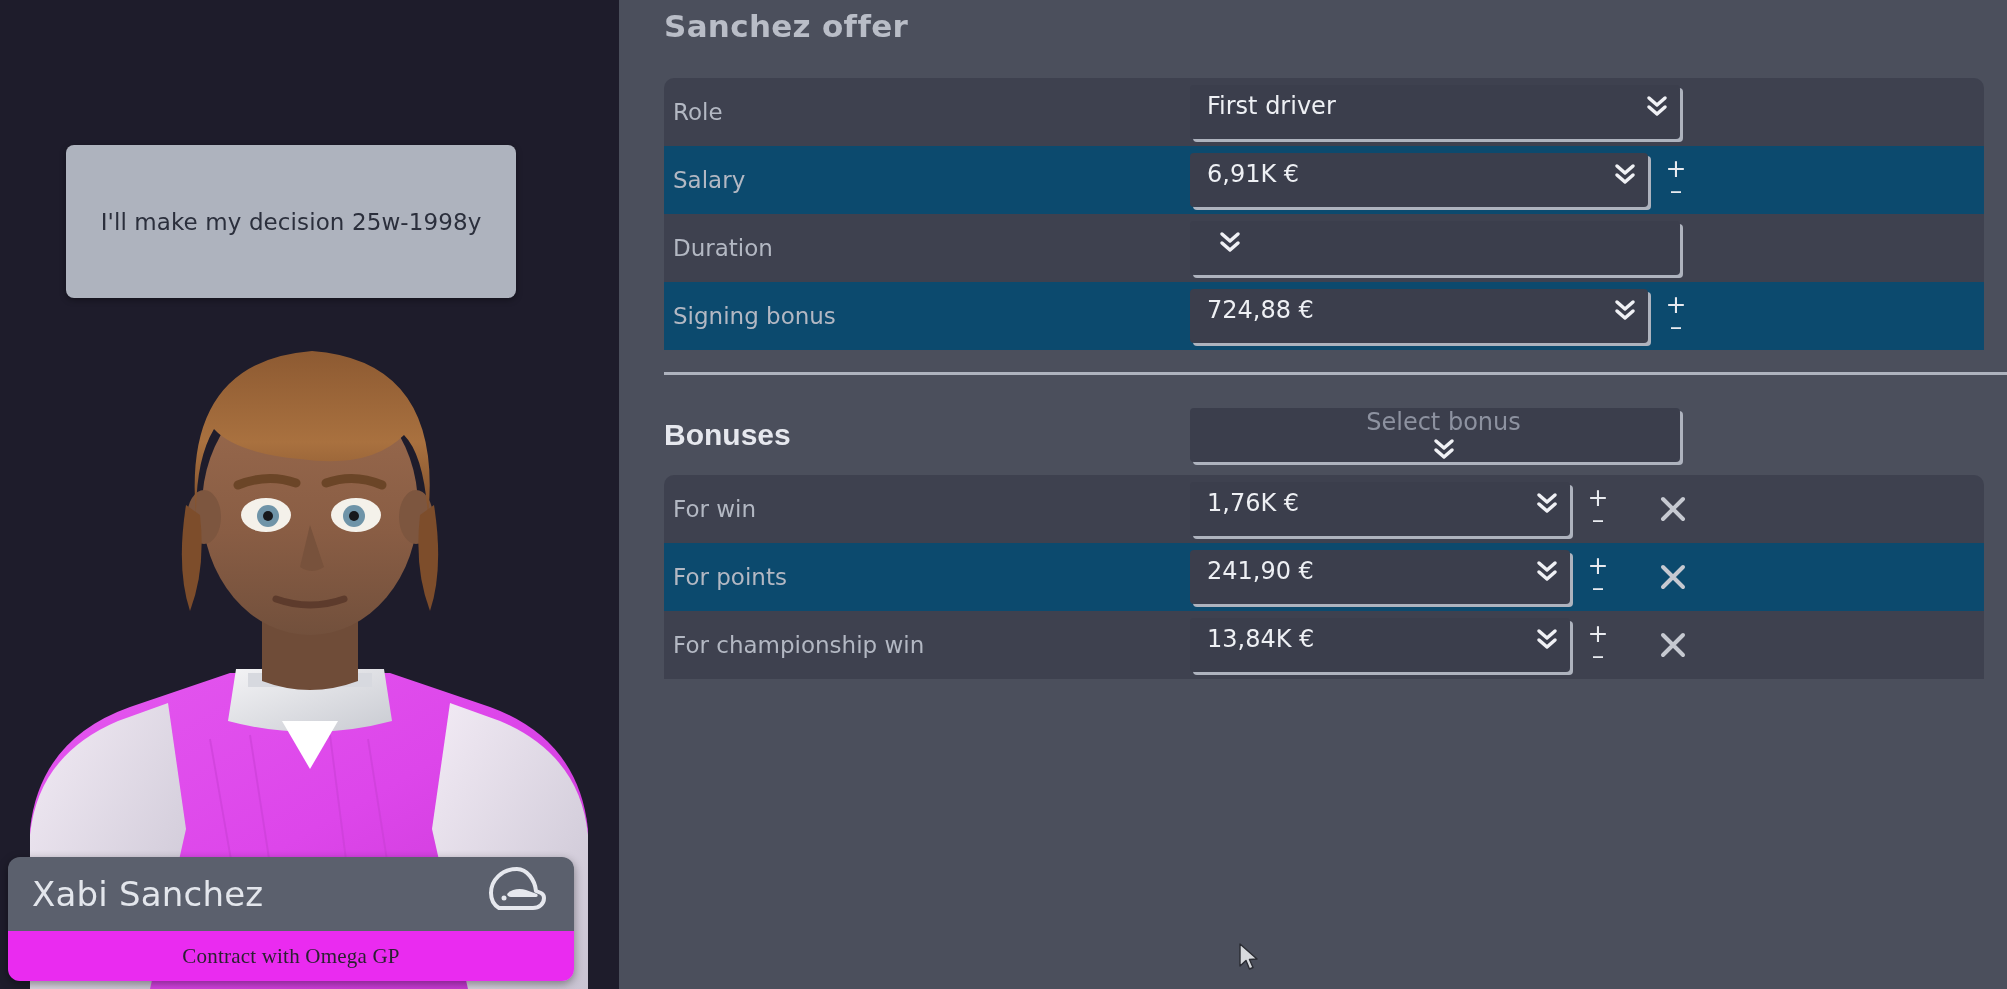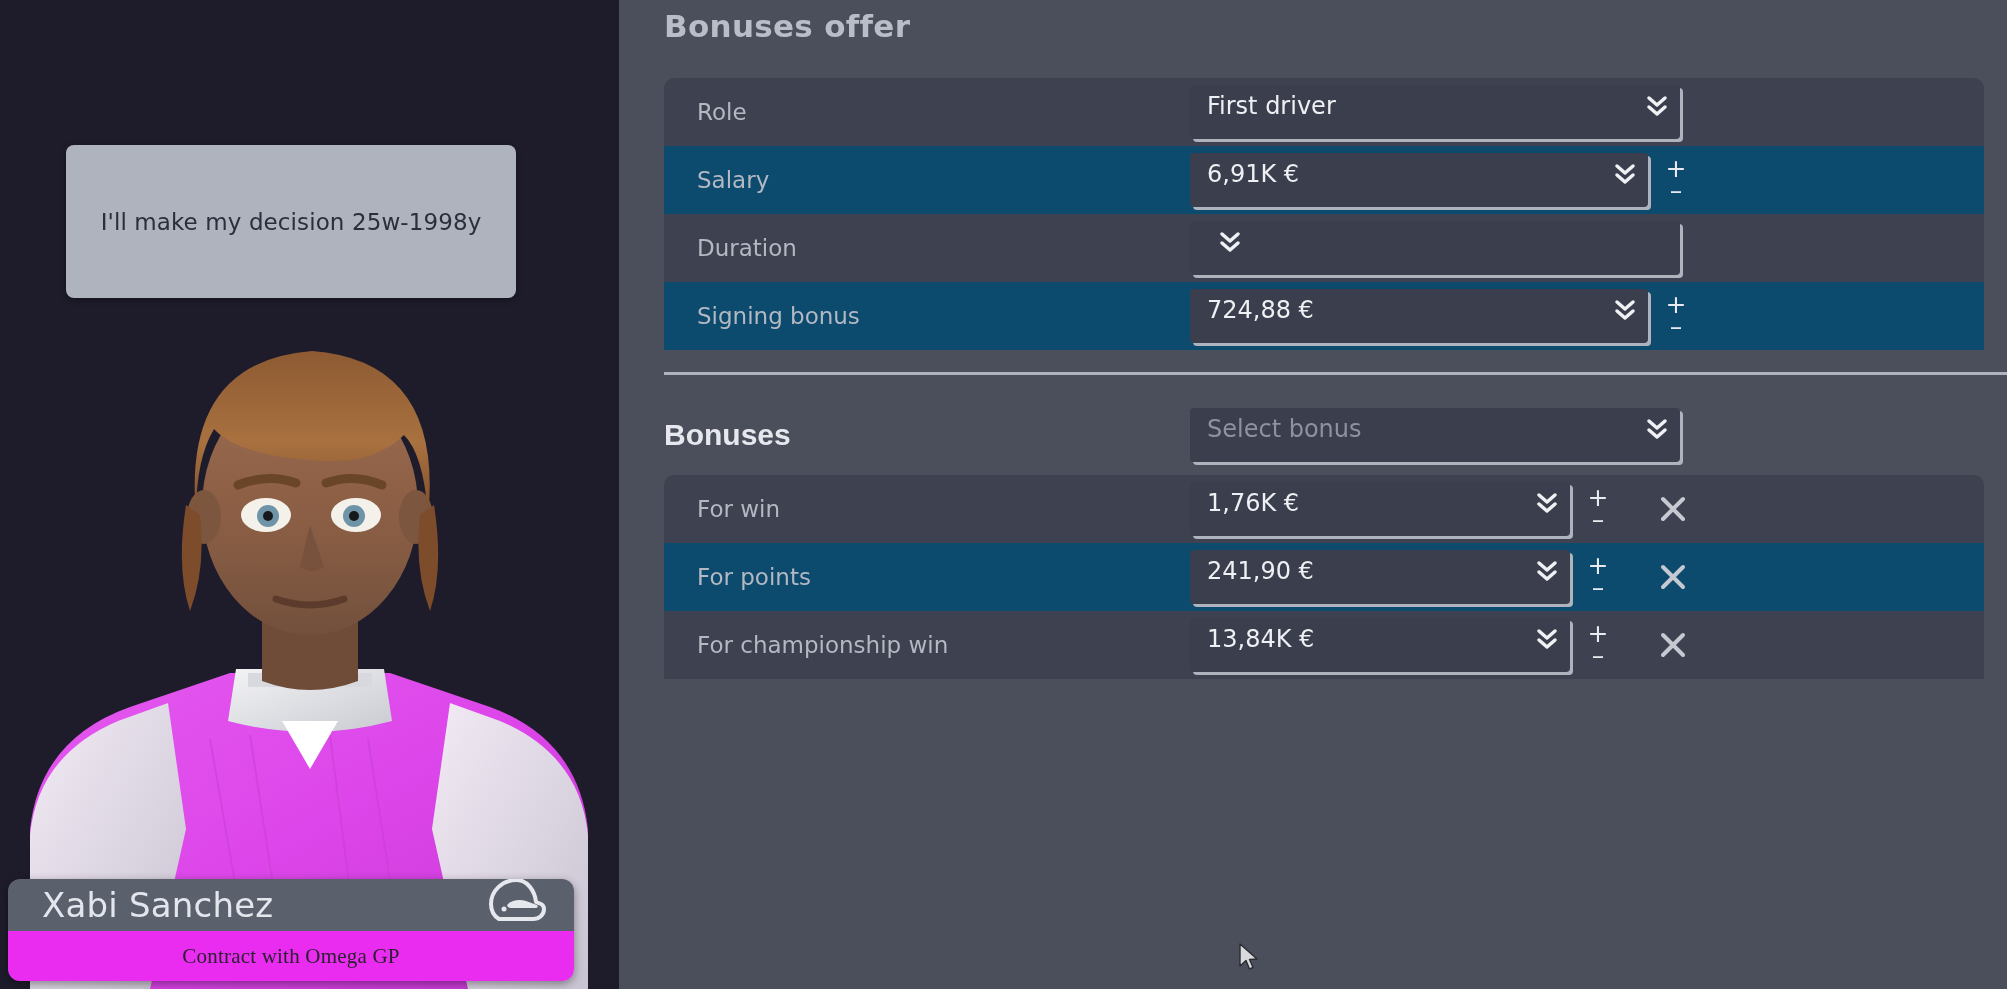--- a/index.html
+++ b/index.html
@@ -87,25 +87,25 @@
     left: 8px;
     bottom: 8px;
     width: 566px;
     z-index: 30;
     border-radius: 12px;
     overflow: hidden;
     box-shadow: 0 3px 10px rgba(0,0,0,0.4);
   }
   #name-plate-top {
     background: #5b606d;
-    height: 52px;
+    height: 74px;
     display: flex;
     align-items: center;
     justify-content: space-between;
-    padding: 0 26px 0 34px;
+    padding: 0 26px 0 24px;
   }
   #driver-name {
     color: #e3e6ec;
     font-size: 34px;
     font-family: "DejaVu Sans", sans-serif;
     letter-spacing: 0.2px;
   }
   #helmet-icon { flex: 0 0 auto; }
   #name-plate-bottom {
     background: #ea2bf0;
@@ -155,21 +155,21 @@
     align-items: center;
     background: #0c4a6e;
   }
   .row.alt { background: #3e414f; }
   .row.first { border-top-left-radius: 10px; border-top-right-radius: 10px; }
 
   .row-label {
     color: #b3b8c3;
     font-size: 23px;
     font-family: "DejaVu Sans", sans-serif;
-    padding-left: 33px;
+    padding-left: 9px;
     flex: 0 0 auto;
     width: 520px;
   }
 
   
   .control {
     position: absolute;
     left: 526px;
     top: 7px;
     height: 54px;
@@ -367,21 +367,21 @@
         </div>
         <div id="name-plate-bottom">
           <span id="contract-team">Contract with Omega GP</span>
         </div>
       </div>
     </div>
   </div>
 
   <div id="right-panel">
 
-    <div id="section-title">Bonuses offer</div>
+    <div id="section-title">Sanchez offer</div>
 
     <div class="form-rows" id="contract-rows">
         <div class="row alt first">
           <span class="row-label">Role</span>
           <span class="control">
             <span class="dropdown" style="width:490px">
               <span class="value">First driver</span>
               <span class="chev">
                 <svg width="24" height="26" viewBox="0 0 24 26">
                   <path d="M4 5 L12 12 L20 5" stroke="#f0f1f5" stroke-width="3.5" fill="none" stroke-linecap="round" stroke-linejoin="round"></path>
@@ -440,21 +440,21 @@
             </span>
           </span>
         </div>
       </div>
 
     <div id="divider"></div>
 
     <div id="bonuses-header">
       <div id="bonuses-title">Bonuses</div>
       <div class="control" style="left:526px; top:8px;">
-        <div class="dropdown" style="width:490px;">
+        <div class="dropdown" style="width:490px;flex-direction:column;">
           <span class="value placeholder">Select bonus</span>
           <span class="chev">
             <svg width="24" height="26" viewBox="0 0 24 26">
               <path d="M4 5 L12 12 L20 5" stroke="#f0f1f5" stroke-width="3.5" fill="none" stroke-linecap="round" stroke-linejoin="round"></path>
               <path d="M4 14 L12 21 L20 14" stroke="#f0f1f5" stroke-width="3.5" fill="none" stroke-linecap="round" stroke-linejoin="round"></path>
             </svg>
           </span>
         </div>
       </div>
     </div>

